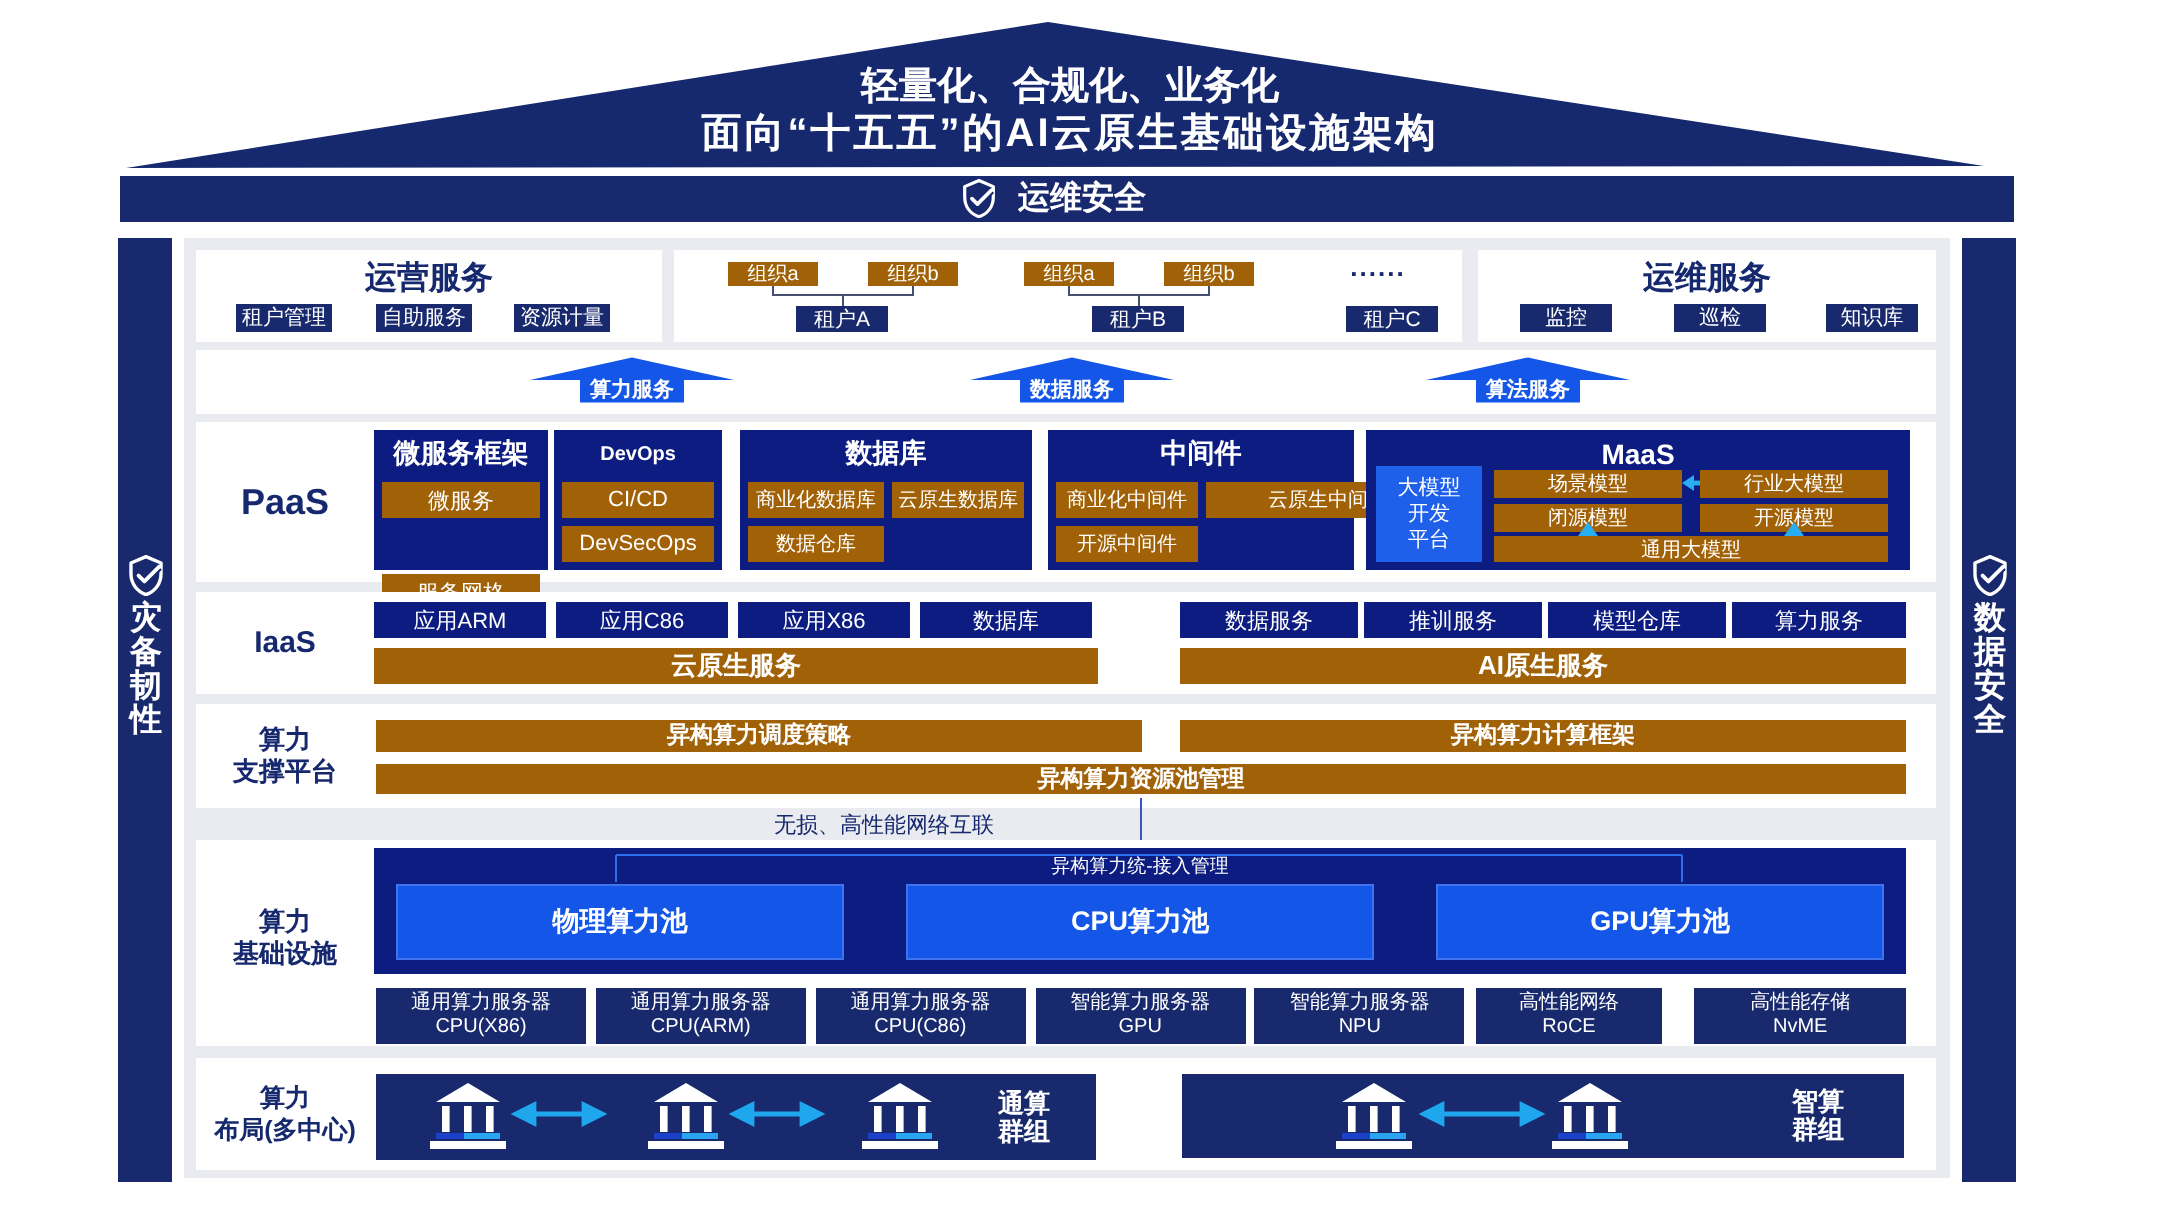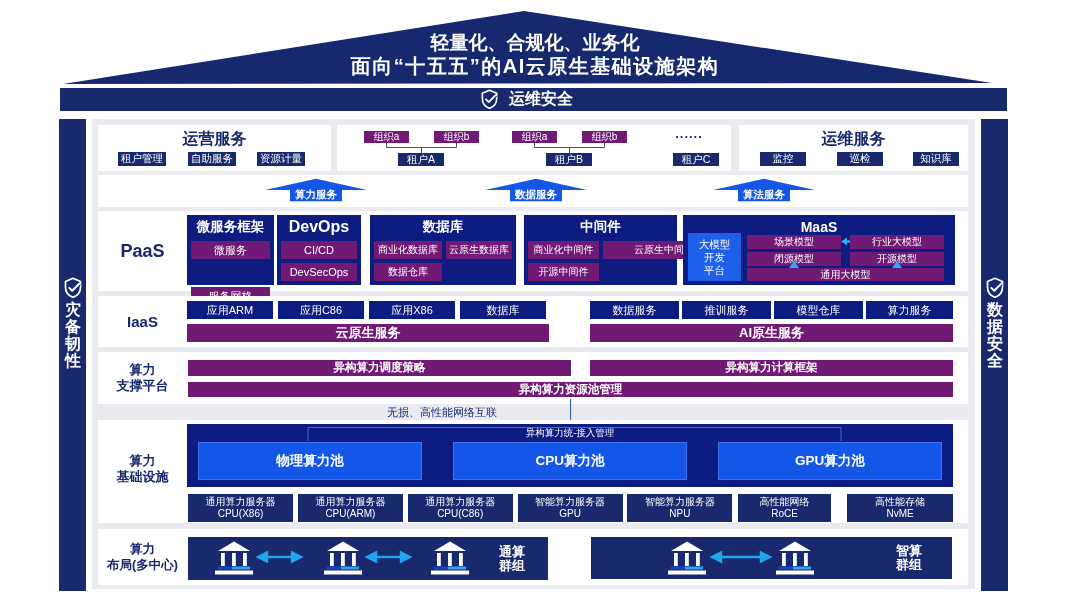--- a/index.html
+++ b/index.html
@@ -1,21 +1,21 @@
 <!DOCTYPE html>
 <html><head>
 <meta charset="utf-8">
 <style>
 html,body{margin:0;padding:0;}
 body{width:1080px;height:608px;position:relative;background:#fff;overflow:hidden;
   font-family:"Liberation Sans", sans-serif;}
 .a{position:absolute;}
 .fx{position:absolute;display:flex;align-items:center;justify-content:center;text-align:center;}
 .nb{background:#18296d;color:#fff;}
-.bb{background:#701a75;color:#fff;}
+.bb{background:#a16207;color:#fff;}
 .db{background:#0c1c80;color:#fff;}
 .lbl{color:#16296e;font-weight:bold;}
 .wbox{position:absolute;background:#fff;}
 </style>
 </head>
 <body>
 
 <svg class="a" style="left:0;top:0;" width="1080" height="90" viewBox="0 0 1080 90">
   <polygon points="63,84 524,11 992,83" fill="#16296e"></polygon>
 </svg>
@@ -98,21 +98,21 @@
 
 <div class="wbox" style="left:98px;top:211px;width:870px;height:80px;"></div>
 <div class="fx lbl" style="left:98px;top:211px;width:89px;height:80px;font-size:18px;">PaaS</div>
 
 <div class="a db" style="left:187px;top:215px;width:87px;height:70px;"></div>
 <div class="fx" style="left:187px;top:217px;width:87px;height:20px;color:#fff;font-weight:bold;font-size:13.5px;">微服务框架</div>
 <div class="fx bb" style="left:191px;top:241px;width:79px;height:18px;font-size:11px;">微服务</div>
 <div class="fx bb" style="left:191px;top:263px;width:79px;height:18px;font-size:11px;margin-top:24px;">服务网格</div>
 
 <div class="a db" style="left:277px;top:215px;width:84px;height:70px;"></div>
-<div class="fx" style="left:277px;top:217px;width:84px;height:20px;color:#fff;font-weight:bold;font-size:16px;">DevOps</div>
+<div class="fx" style="left:277px;top:217px;width:84px;height:20px;color:#fff;font-weight:bold;font-size:10px;">DevOps</div>
 <div class="fx bb" style="left:281px;top:241px;width:76px;height:18px;font-size:11px;">CI/CD</div>
 <div class="fx bb" style="left:281px;top:263px;width:76px;height:18px;font-size:11px;">DevSecOps</div>
 
 <div class="a db" style="left:370px;top:215px;width:146px;height:70px;"></div>
 <div class="fx" style="left:370px;top:217px;width:146px;height:20px;color:#fff;font-weight:bold;font-size:13.5px;">数据库</div>
 <div class="fx bb" style="left:374px;top:241px;width:68px;height:18px;font-size:10px;">商业化数据库</div>
 <div class="fx bb" style="left:446px;top:241px;width:66px;height:18px;font-size:10px;">云原生数据库</div>
 <div class="fx bb" style="left:374px;top:263px;width:68px;height:18px;font-size:10px;">数据仓库</div>
 
 <div class="a db" style="left:524px;top:215px;width:153px;height:70px;"></div>

